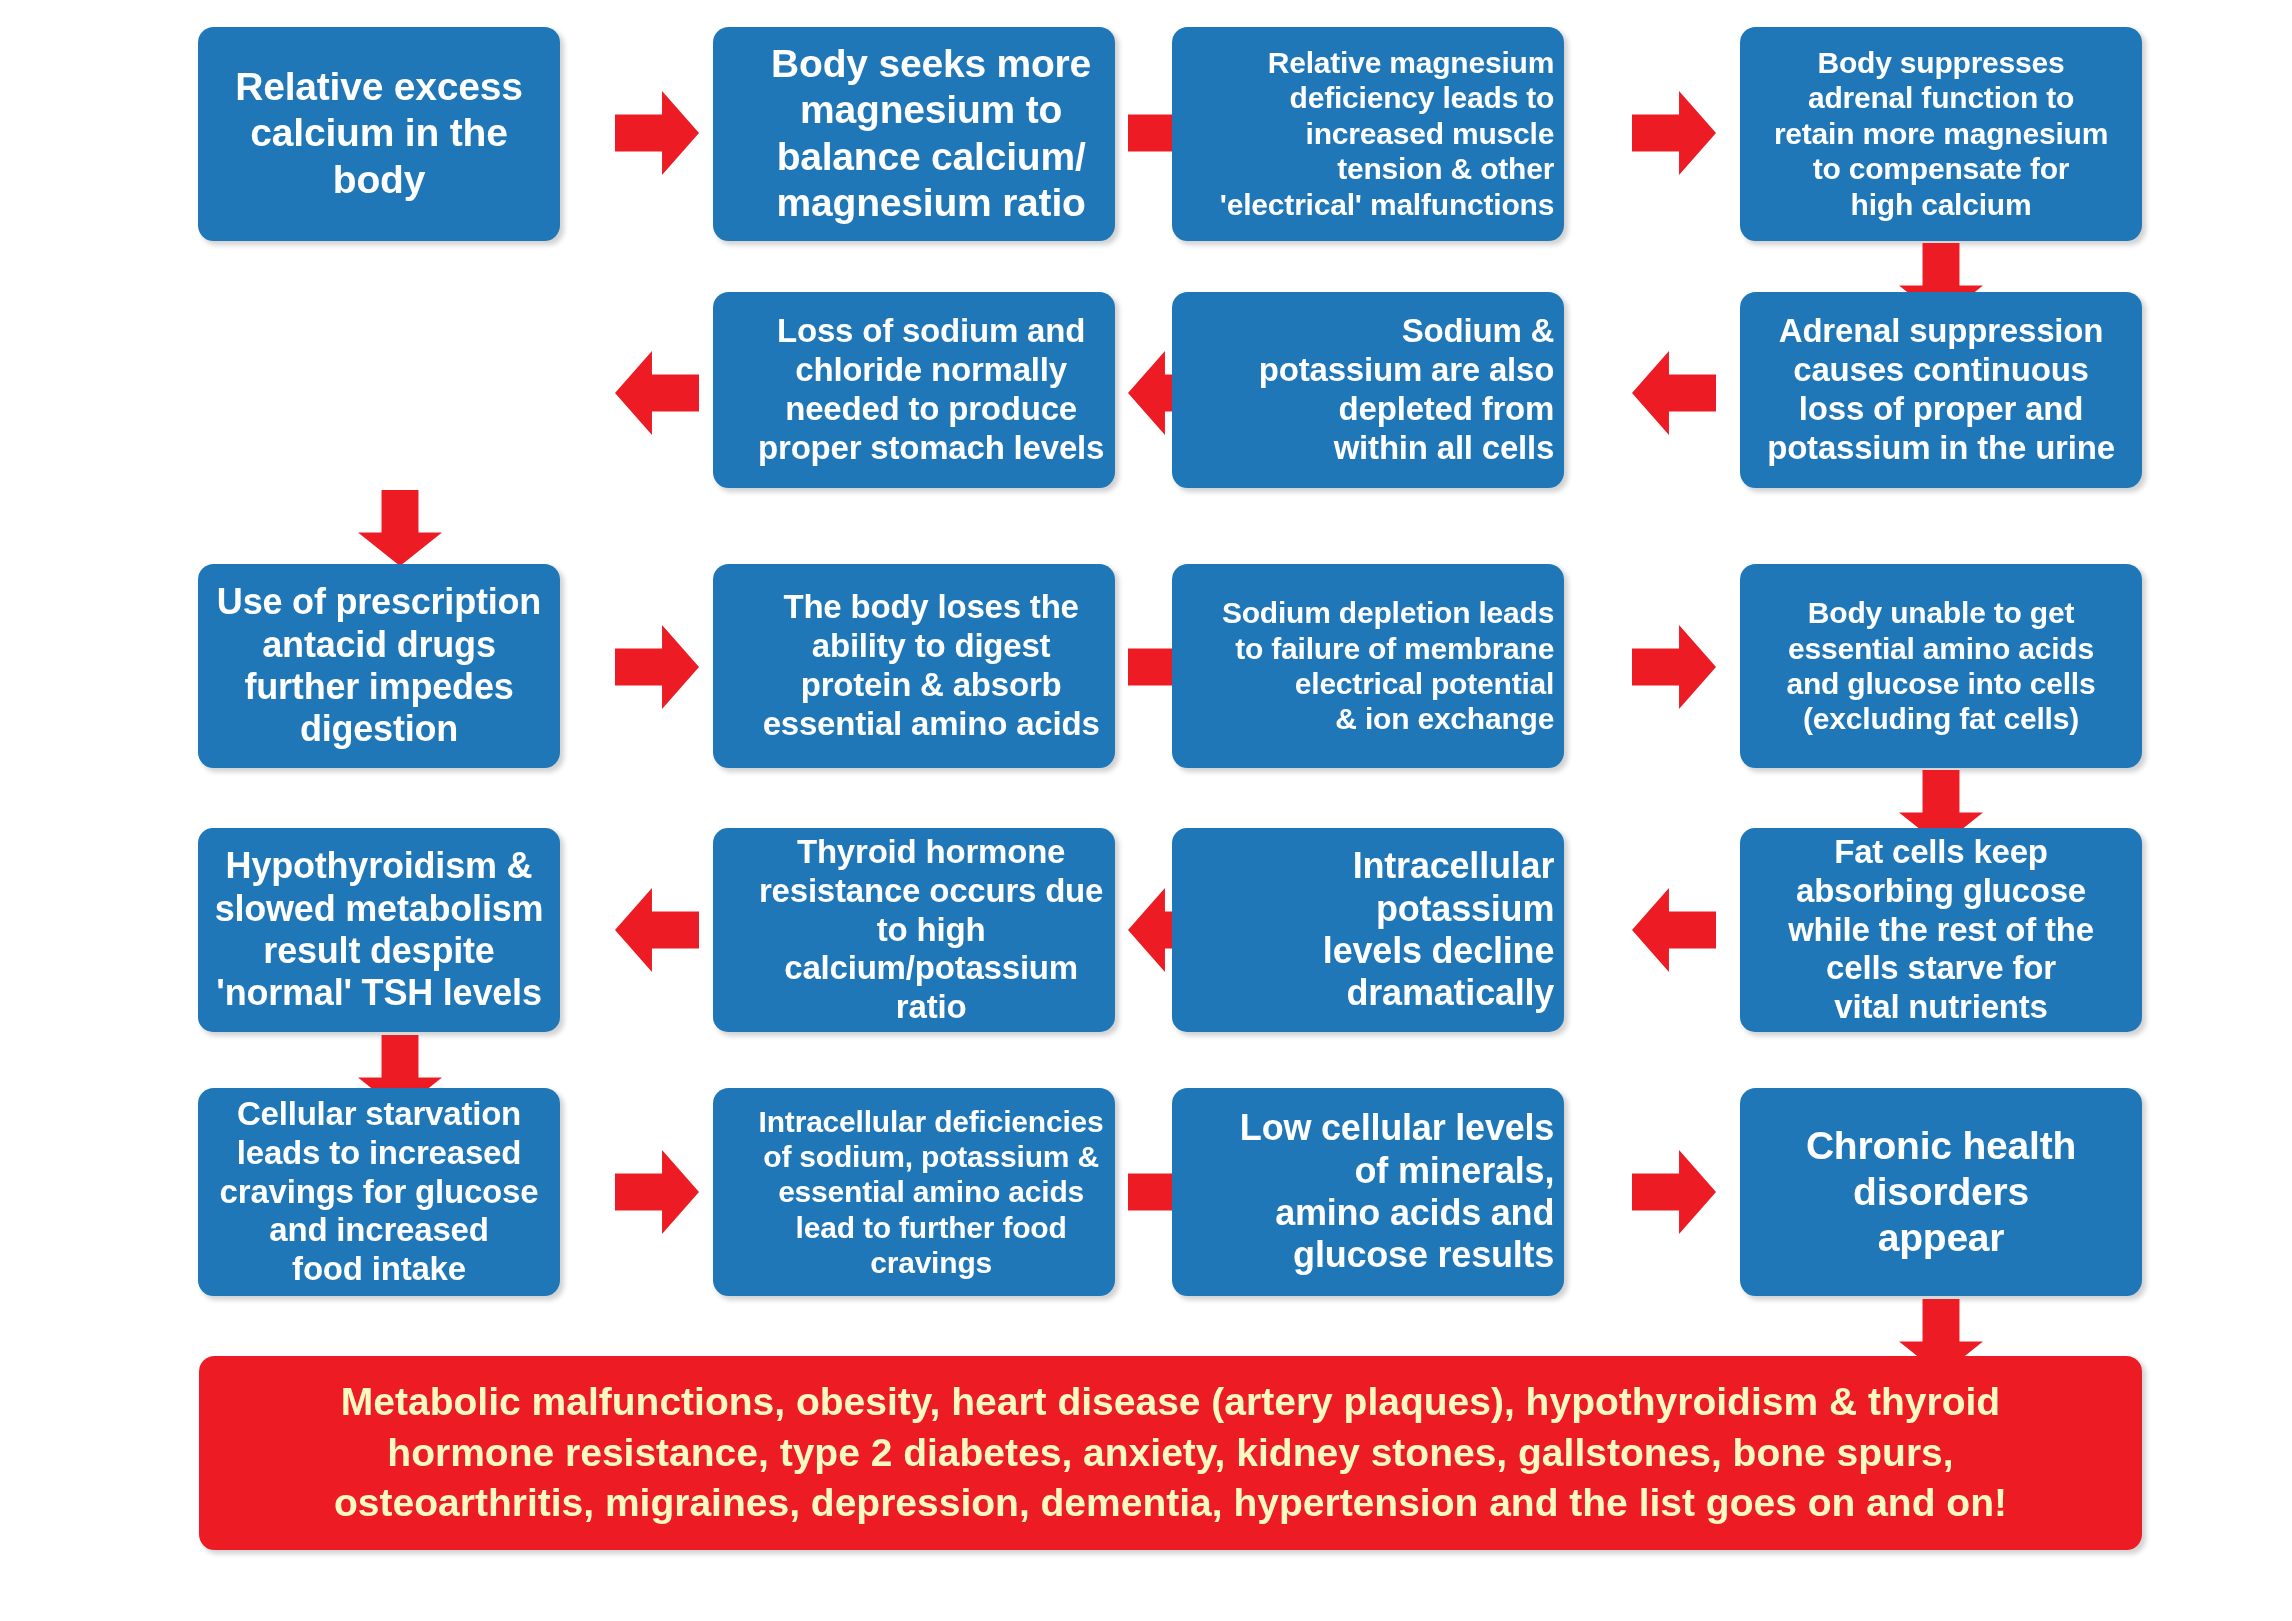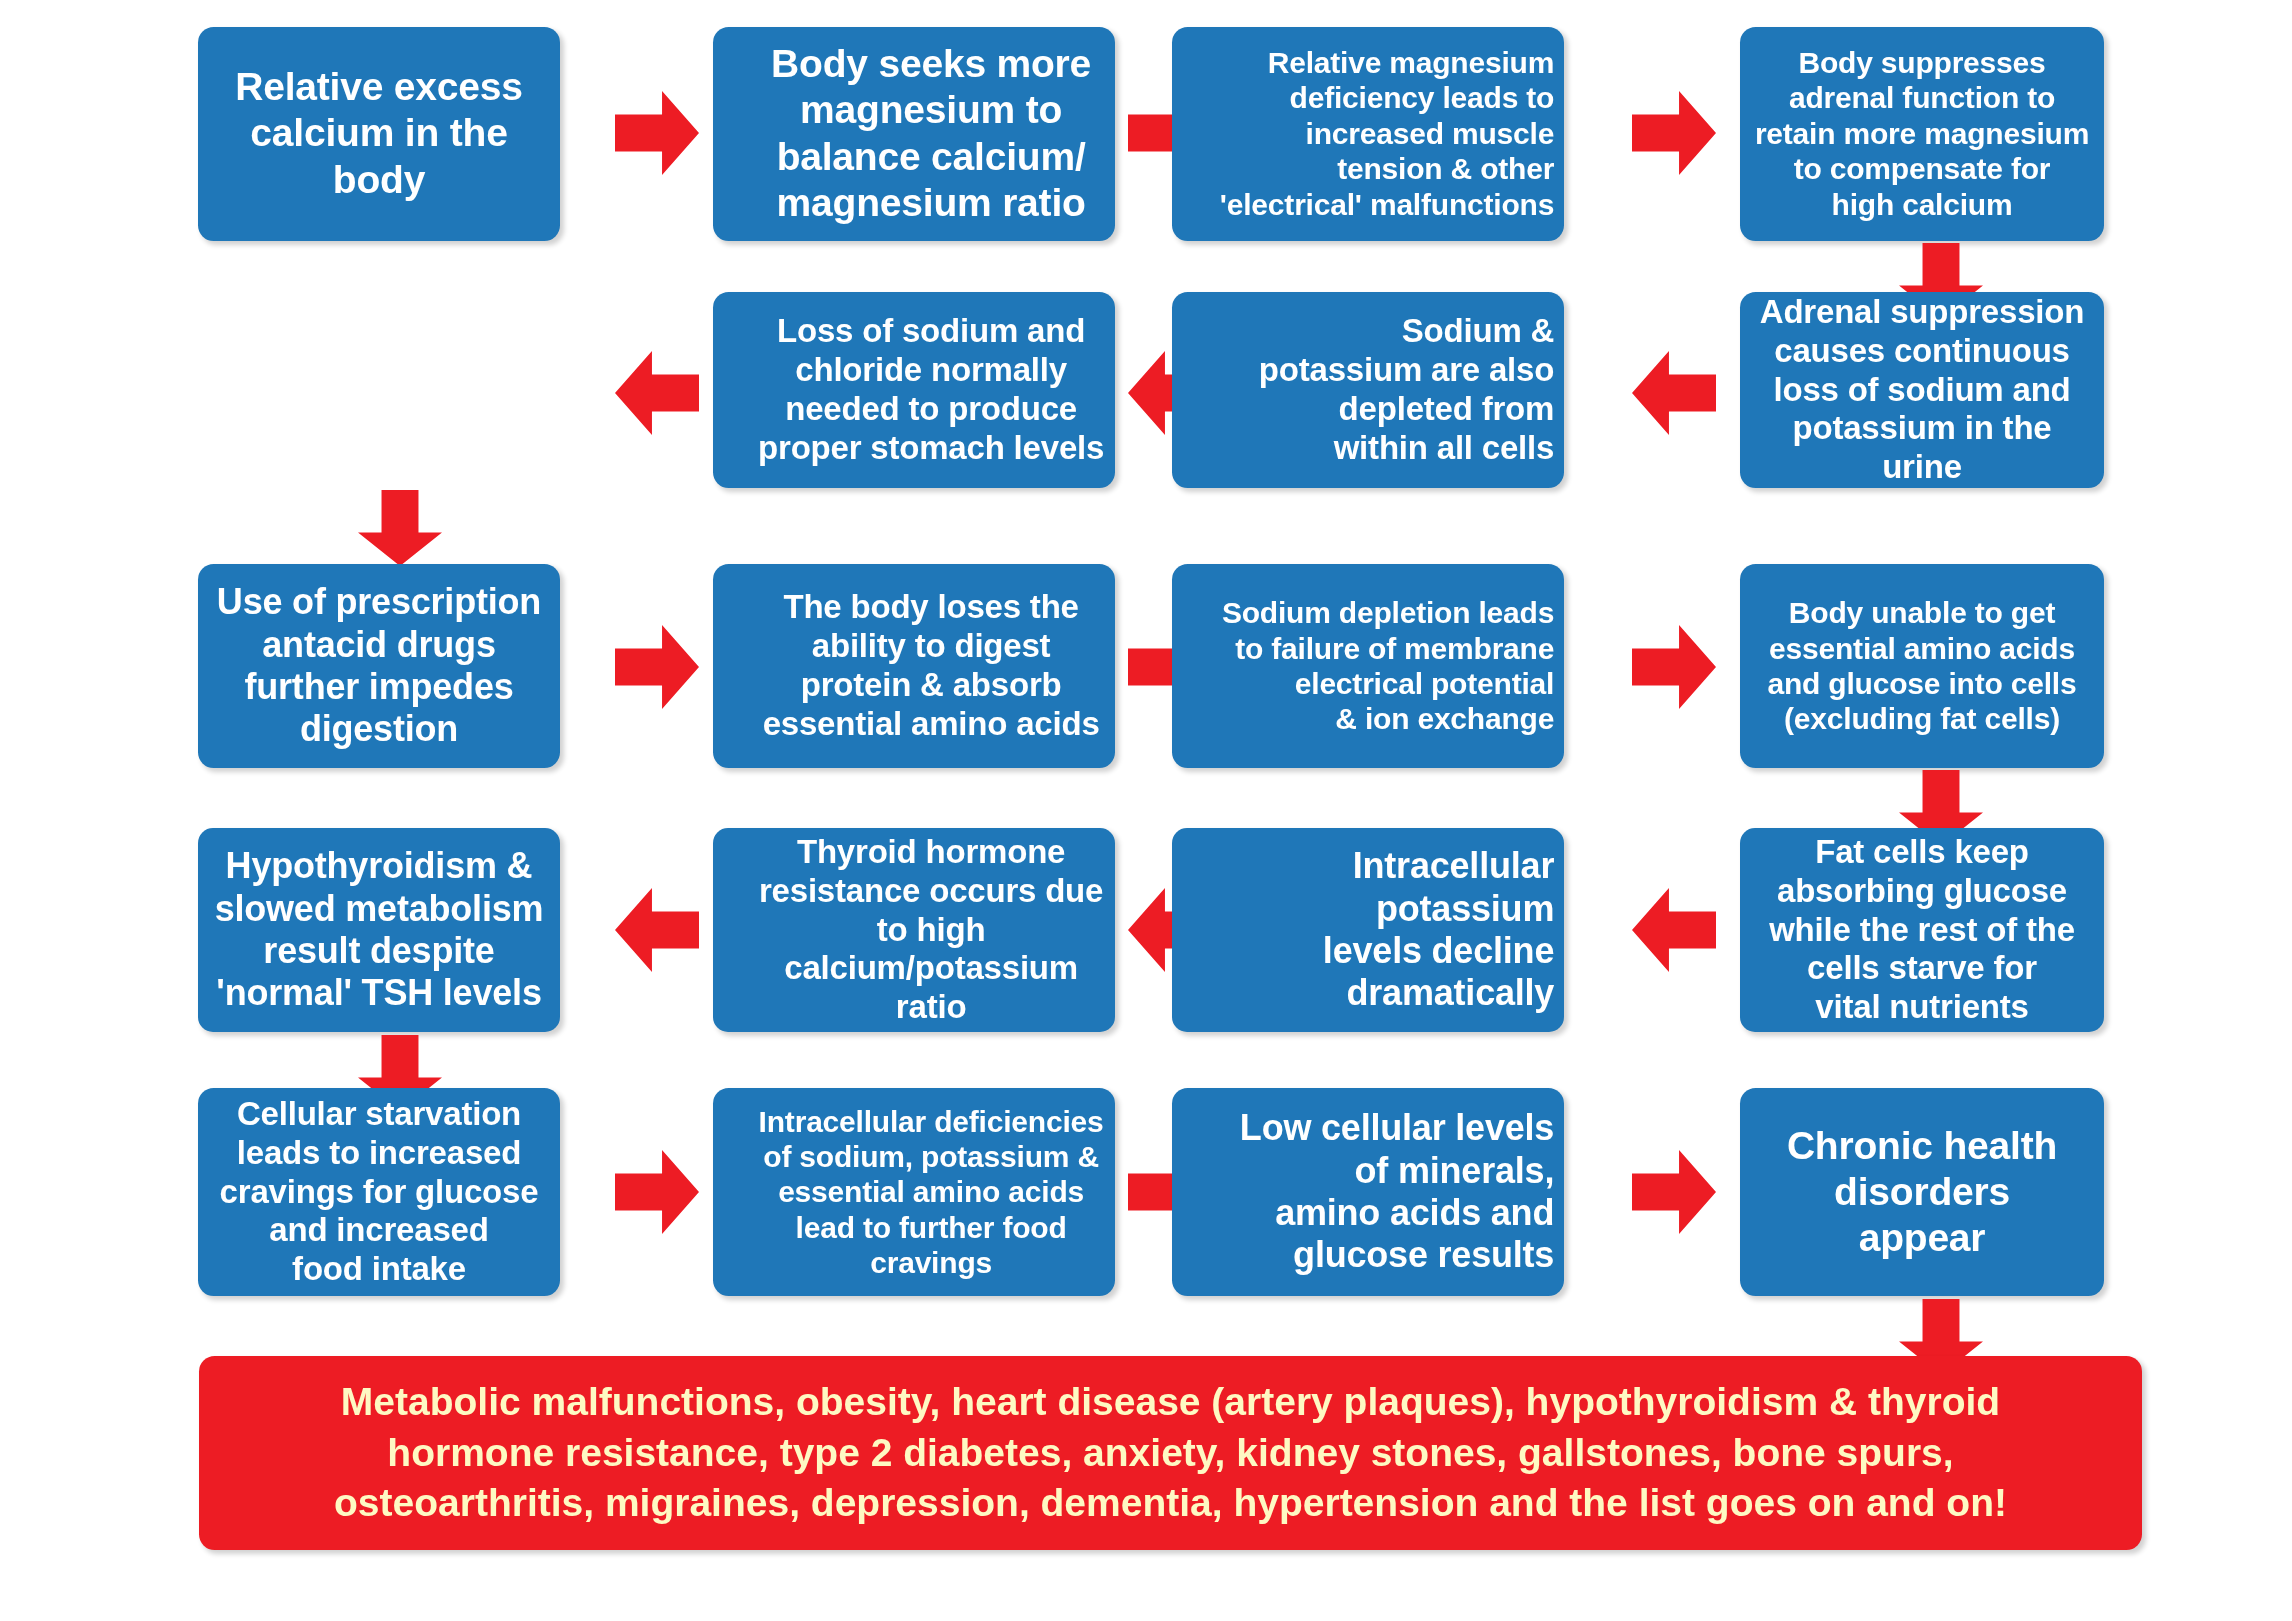--- a/index.html
+++ b/index.html
@@ -41,21 +41,21 @@
   .node .label {
     display: block;
     width: 100%;
     white-space: pre-line;
   }
 
   
   .c1 { left: 198px;  width: 362px; }
   .c2 { left: 713px;  width: 402px; padding-left: 44px; }
   .c3 { left: 1172px; width: 392px; text-align: right; }
-  .c4 { left: 1740px; width: 364px; }
+  .c4 { left: 1740px; width: 402px; }
 
   
   .r1 { top: 26.5px;   height: 214px; }
   .r2 { top: 292px;  height: 196px; }
   .r3 { top: 564px;  height: 204px; }
   .r4 { top: 828px;  height: 204px; border-radius: 15px; }
   .r5 { top: 1088px; height: 208px; }
 
   .summary {
     position: absolute;
@@ -153,21 +153,21 @@
     <span class="label">Sodium &amp;
 potassium are also
 depleted from
 within all cells</span>
   </div>
   <div class="arrow left" style="left:1632px; top:351px; width:84px; height:84px;"></div>
 
   <div class="node c4 r2 fs-md">
     <span class="label">Adrenal suppression
 causes continuous
-loss of sodium and
+loss of proper and
 potassium in the urine</span>
   </div>
 
   <div class="arrow down" style="left:358px; top:490px; width:84px; height:76px;"></div>
 
   <div class="node c1 r3 fs-lg">
     <span class="label">Use of prescription
 antacid drugs
 further impedes
 digestion</span>

